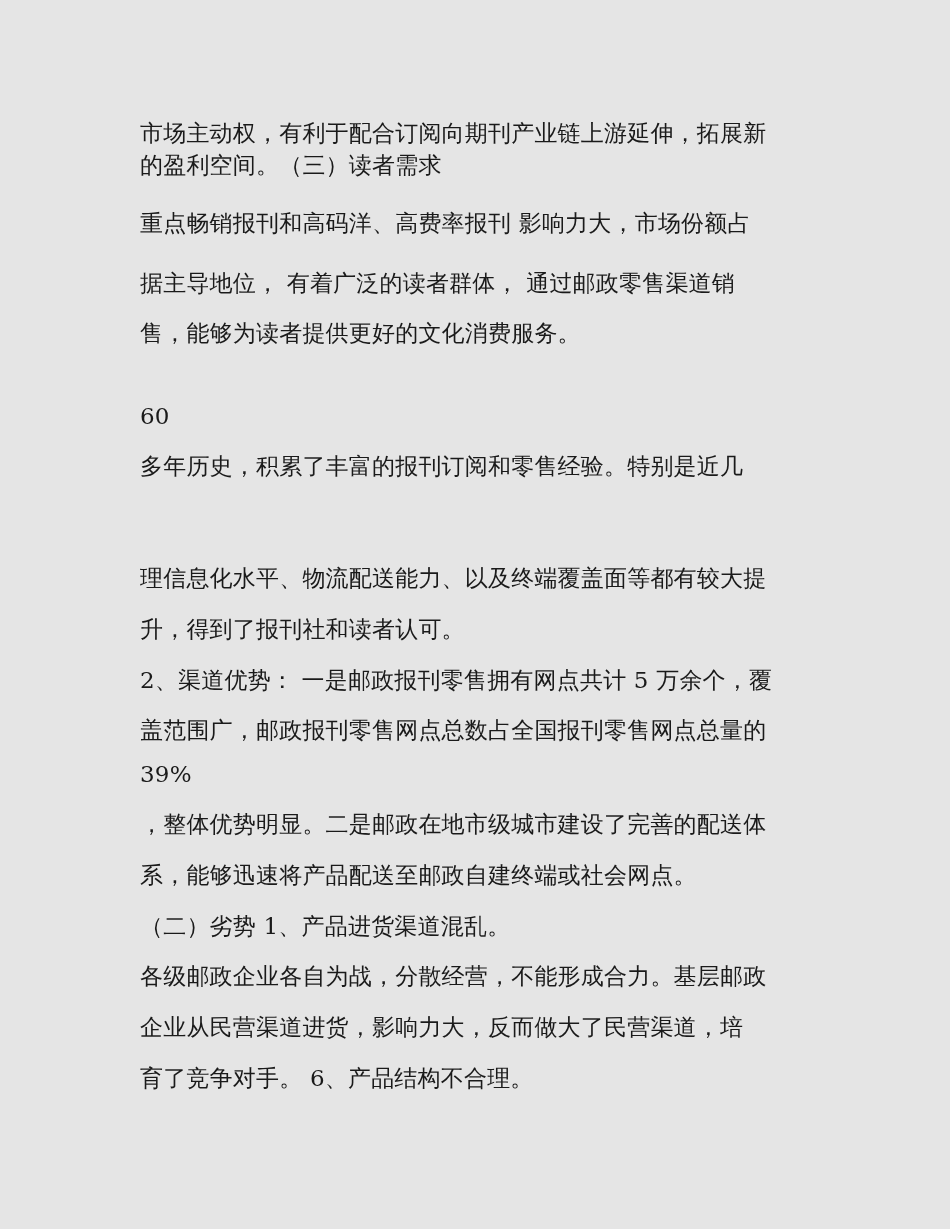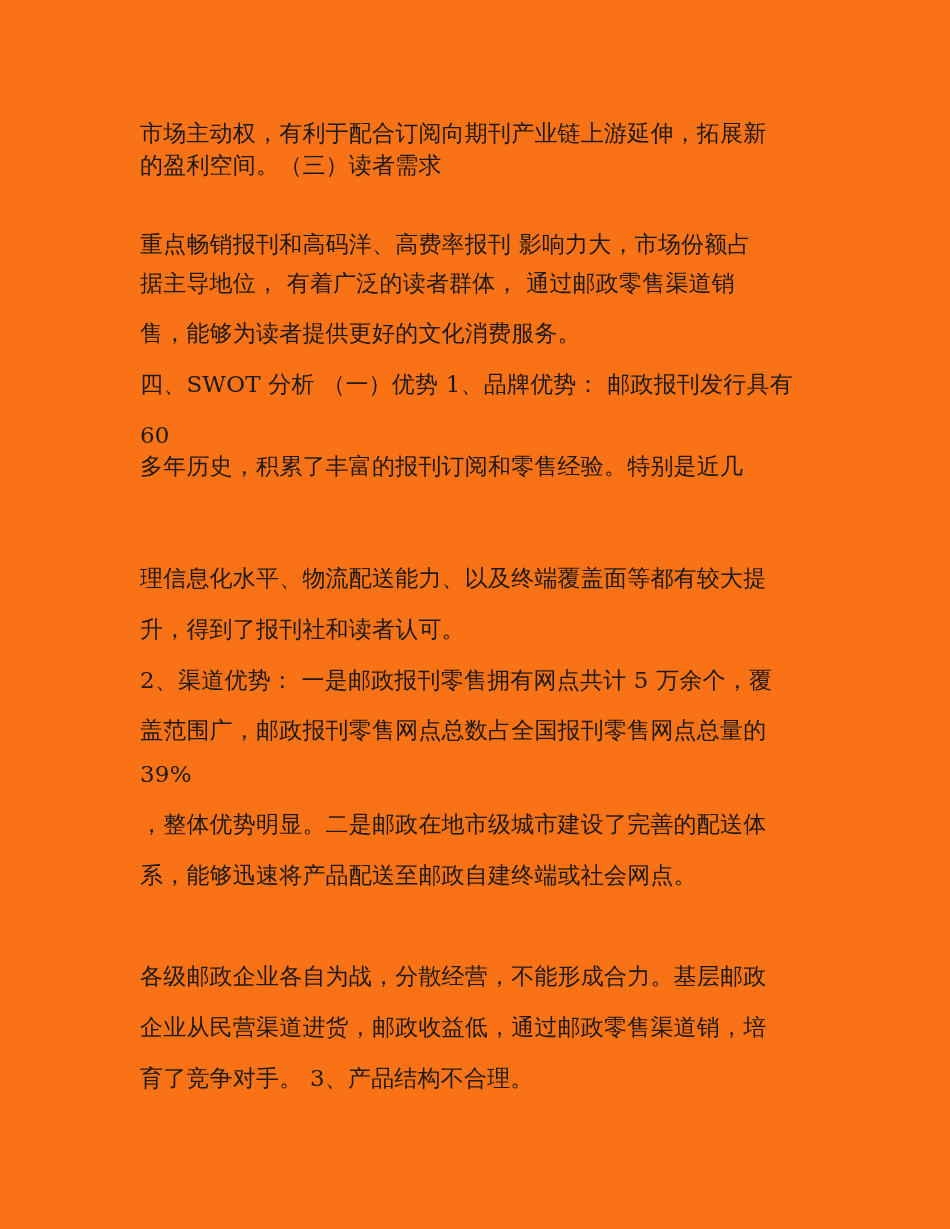--- a/index.html
+++ b/index.html
@@ -13,46 +13,46 @@
       position: relative;
       overflow: hidden;
       font-family: "DejaVu Serif", "Liberation Serif", serif;
       color: #1a1a1a;
     }
     .page {
       position: absolute;
       left: 0; top: 0;
       width: 950px;
       height: 1229px;
-      background: #f97316;
+      background: #e5e5e5;
     }
     .line {
       position: absolute;
       left: 140px;
       font-size: 23px;
       line-height: 30px;
       white-space: nowrap;
       letter-spacing: 0.2px;
     }
   </style>
 </head>
 <body>
 
 <div class="page">
   <div class="line" style="top:118px">市场主动权，有利于配合订阅向期刊产业链上游延伸，拓展新</div>
   <div class="line" style="top:150px">的盈利空间。（三）读者需求</div>
-  <div class="line" style="top:229px">重点畅销报刊和高码洋、高费率报刊 影响力大，市场份额占</div>
+  <div class="line" style="top:208px">重点畅销报刊和高码洋、高费率报刊 影响力大，市场份额占</div>
   <div class="line" style="top:318px">售，能够为读者提供更好的文化消费服务。</div>
   <div class="line" style="top:268px">据主导地位， 有着广泛的读者群体， 通过邮政零售渠道销</div>
-  <div class="line" style="top:369px">四、SWOT 分析 （一）优势 1、品牌优势： 邮政报刊发行具有</div>
-  <div class="line" style="top:420px">60</div>
+  <div class="line" style="top:401px">60</div>
   <div class="line" style="top:451px">多年历史，积累了丰富的报刊订阅和零售经验。特别是近几</div>
   <div class="line" style="top:614px">升，得到了报刊社和读者认可。</div>
   <div class="line" style="top:563px">理信息化水平、物流配送能力、以及终端覆盖面等都有较大提</div>
   <div class="line" style="top:665px">2、渠道优势： 一是邮政报刊零售拥有网点共计 5 万余个，覆</div>
   <div class="line" style="top:715px">盖范围广，邮政报刊零售网点总数占全国报刊零售网点总量的</div>
   <div class="line" style="top:759px">39%</div>
   <div class="line" style="top:860px">系，能够迅速将产品配送至邮政自建终端或社会网点。</div>
   <div class="line" style="top:809px">，整体优势明显。二是邮政在地市级城市建设了完善的配送体</div>
+  <div class="line" style="top:911px">（二）劣势 1、产品进货渠道混乱。</div>
   <div class="line" style="top:961px">各级邮政企业各自为战，分散经营，不能形成合力。基层邮政</div>
-  <div class="line" style="top:1012px">企业从民营渠道进货，邮政收益低，通过邮政零售渠道销，培</div>
-  <div class="line" style="top:1063px">育了竞争对手。 3、产品结构不合理。</div>
+  <div class="line" style="top:1012px">企业从民营渠道进货，影响力大，反而做大了民营渠道，培</div>
+  <div class="line" style="top:1063px">育了竞争对手。 6、产品结构不合理。</div>
 </div>
 
 </body></html>

